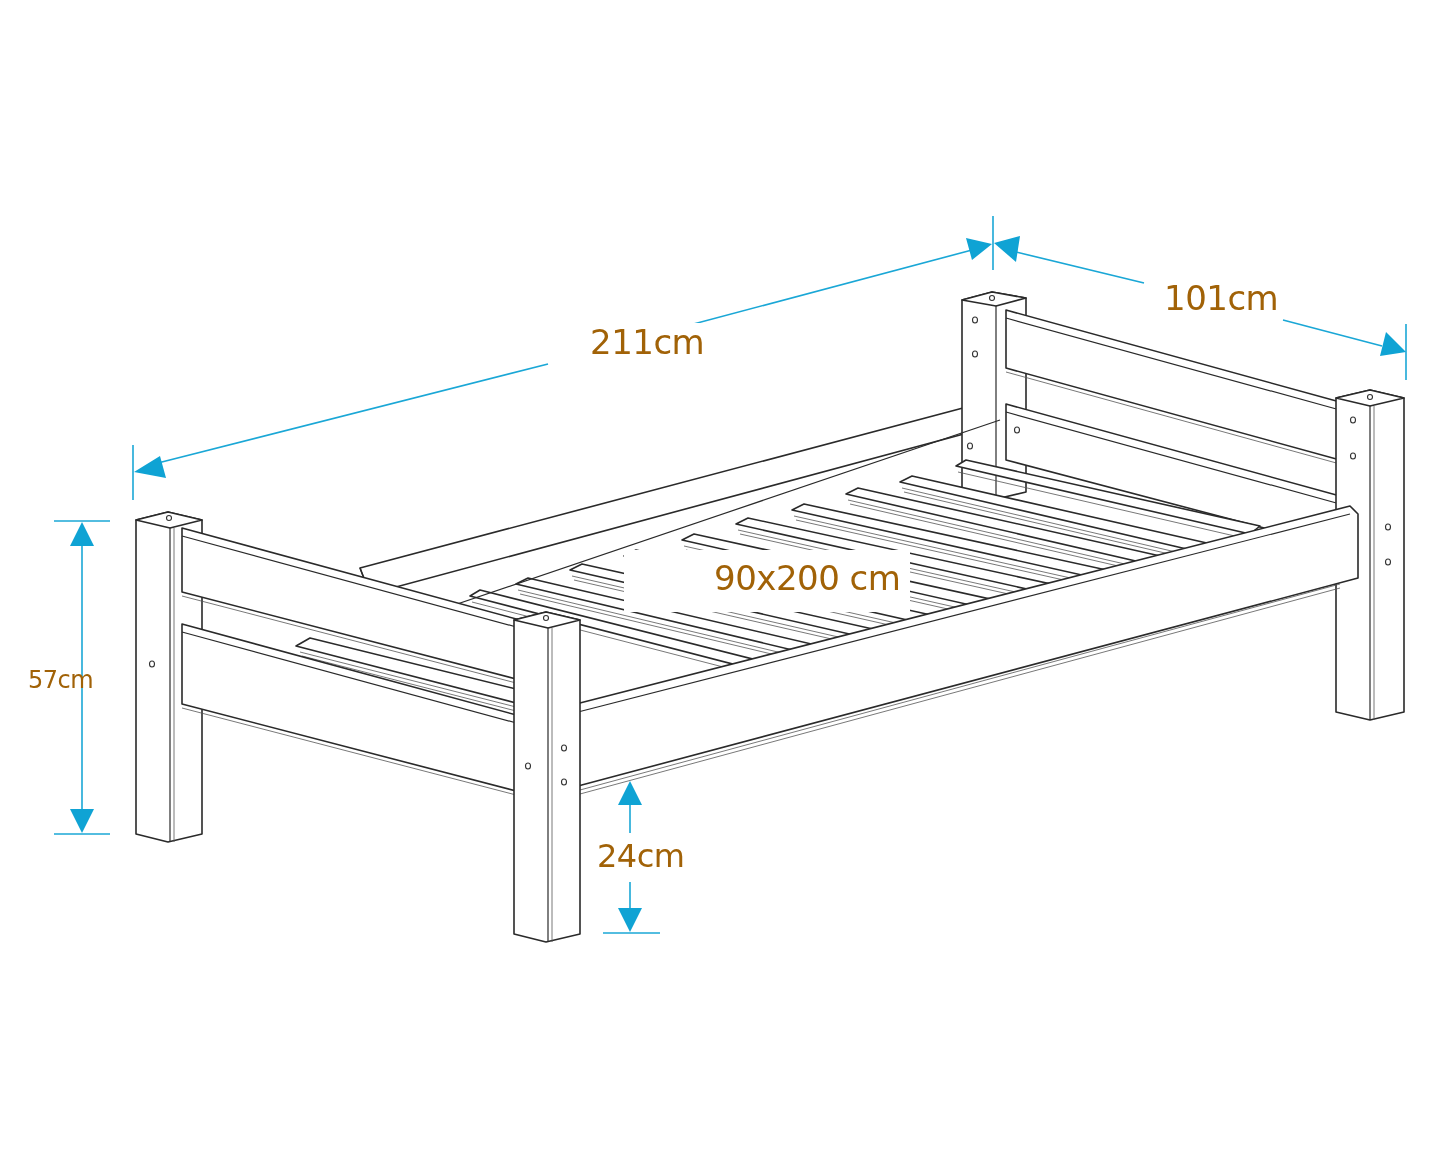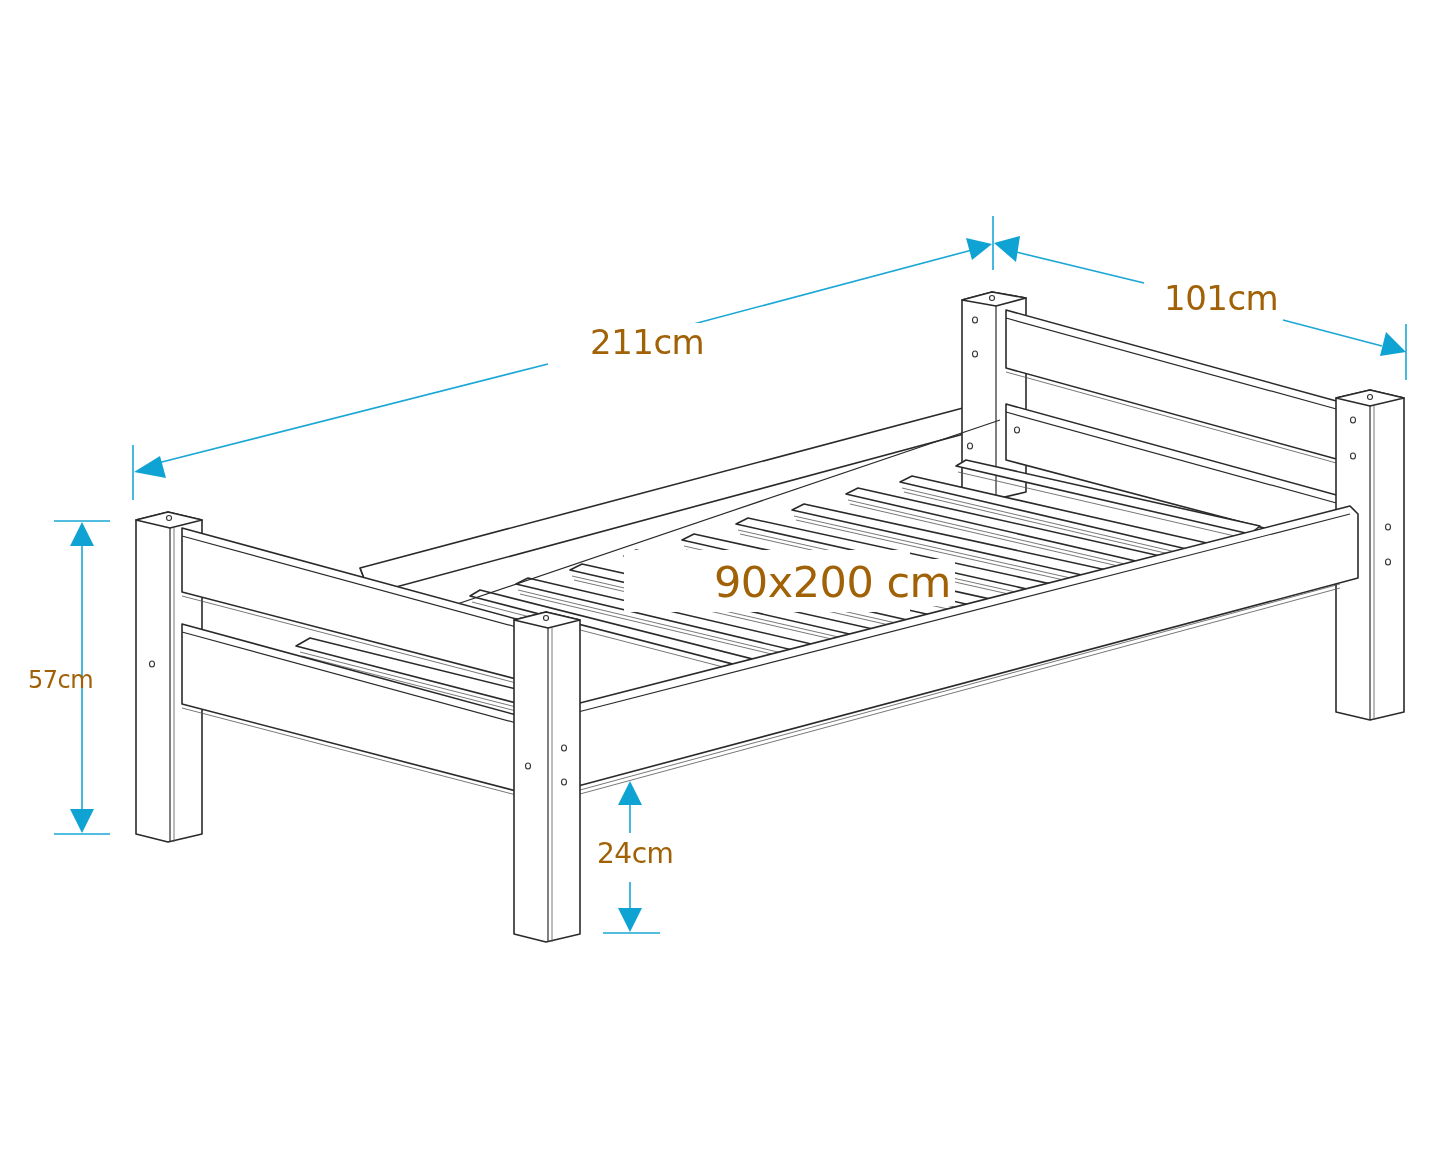--- a/index.html
+++ b/index.html
@@ -190,15 +190,15 @@
 
   <rect x="624" y="550" width="286" height="62" fill="#ffffff"></rect>
 </svg>
 
 <div class="dlabel" style="left:552px; top:323px; font-size:34px; padding:2px 4px;margin-left:34px;">211cm</div>
 
 <div class="dlabel" style="left:1160px; top:279px; font-size:34px; padding:2px 4px;">101cm</div>
 
 <div class="dlabel" style="left:28px; top:668px; font-size:24px; background:transparent;">57cm</div>
 
-<div class="dlabel" style="left:595px; top:838px; font-size:28px; padding:2px 2px;">24cm</div>
-
-<div class="dlabel" style="left:710px; top:559px; font-size:43px; padding:2px 4px;">90x200 cm</div>
+<div class="dlabel" style="left:595px; top:838px; font-size:32px; padding:2px 2px;">24cm</div>
+
+<div class="dlabel" style="left:710px; top:559px; font-size:34px; padding:2px 4px;">90x200 cm</div>
 
 </body></html>

